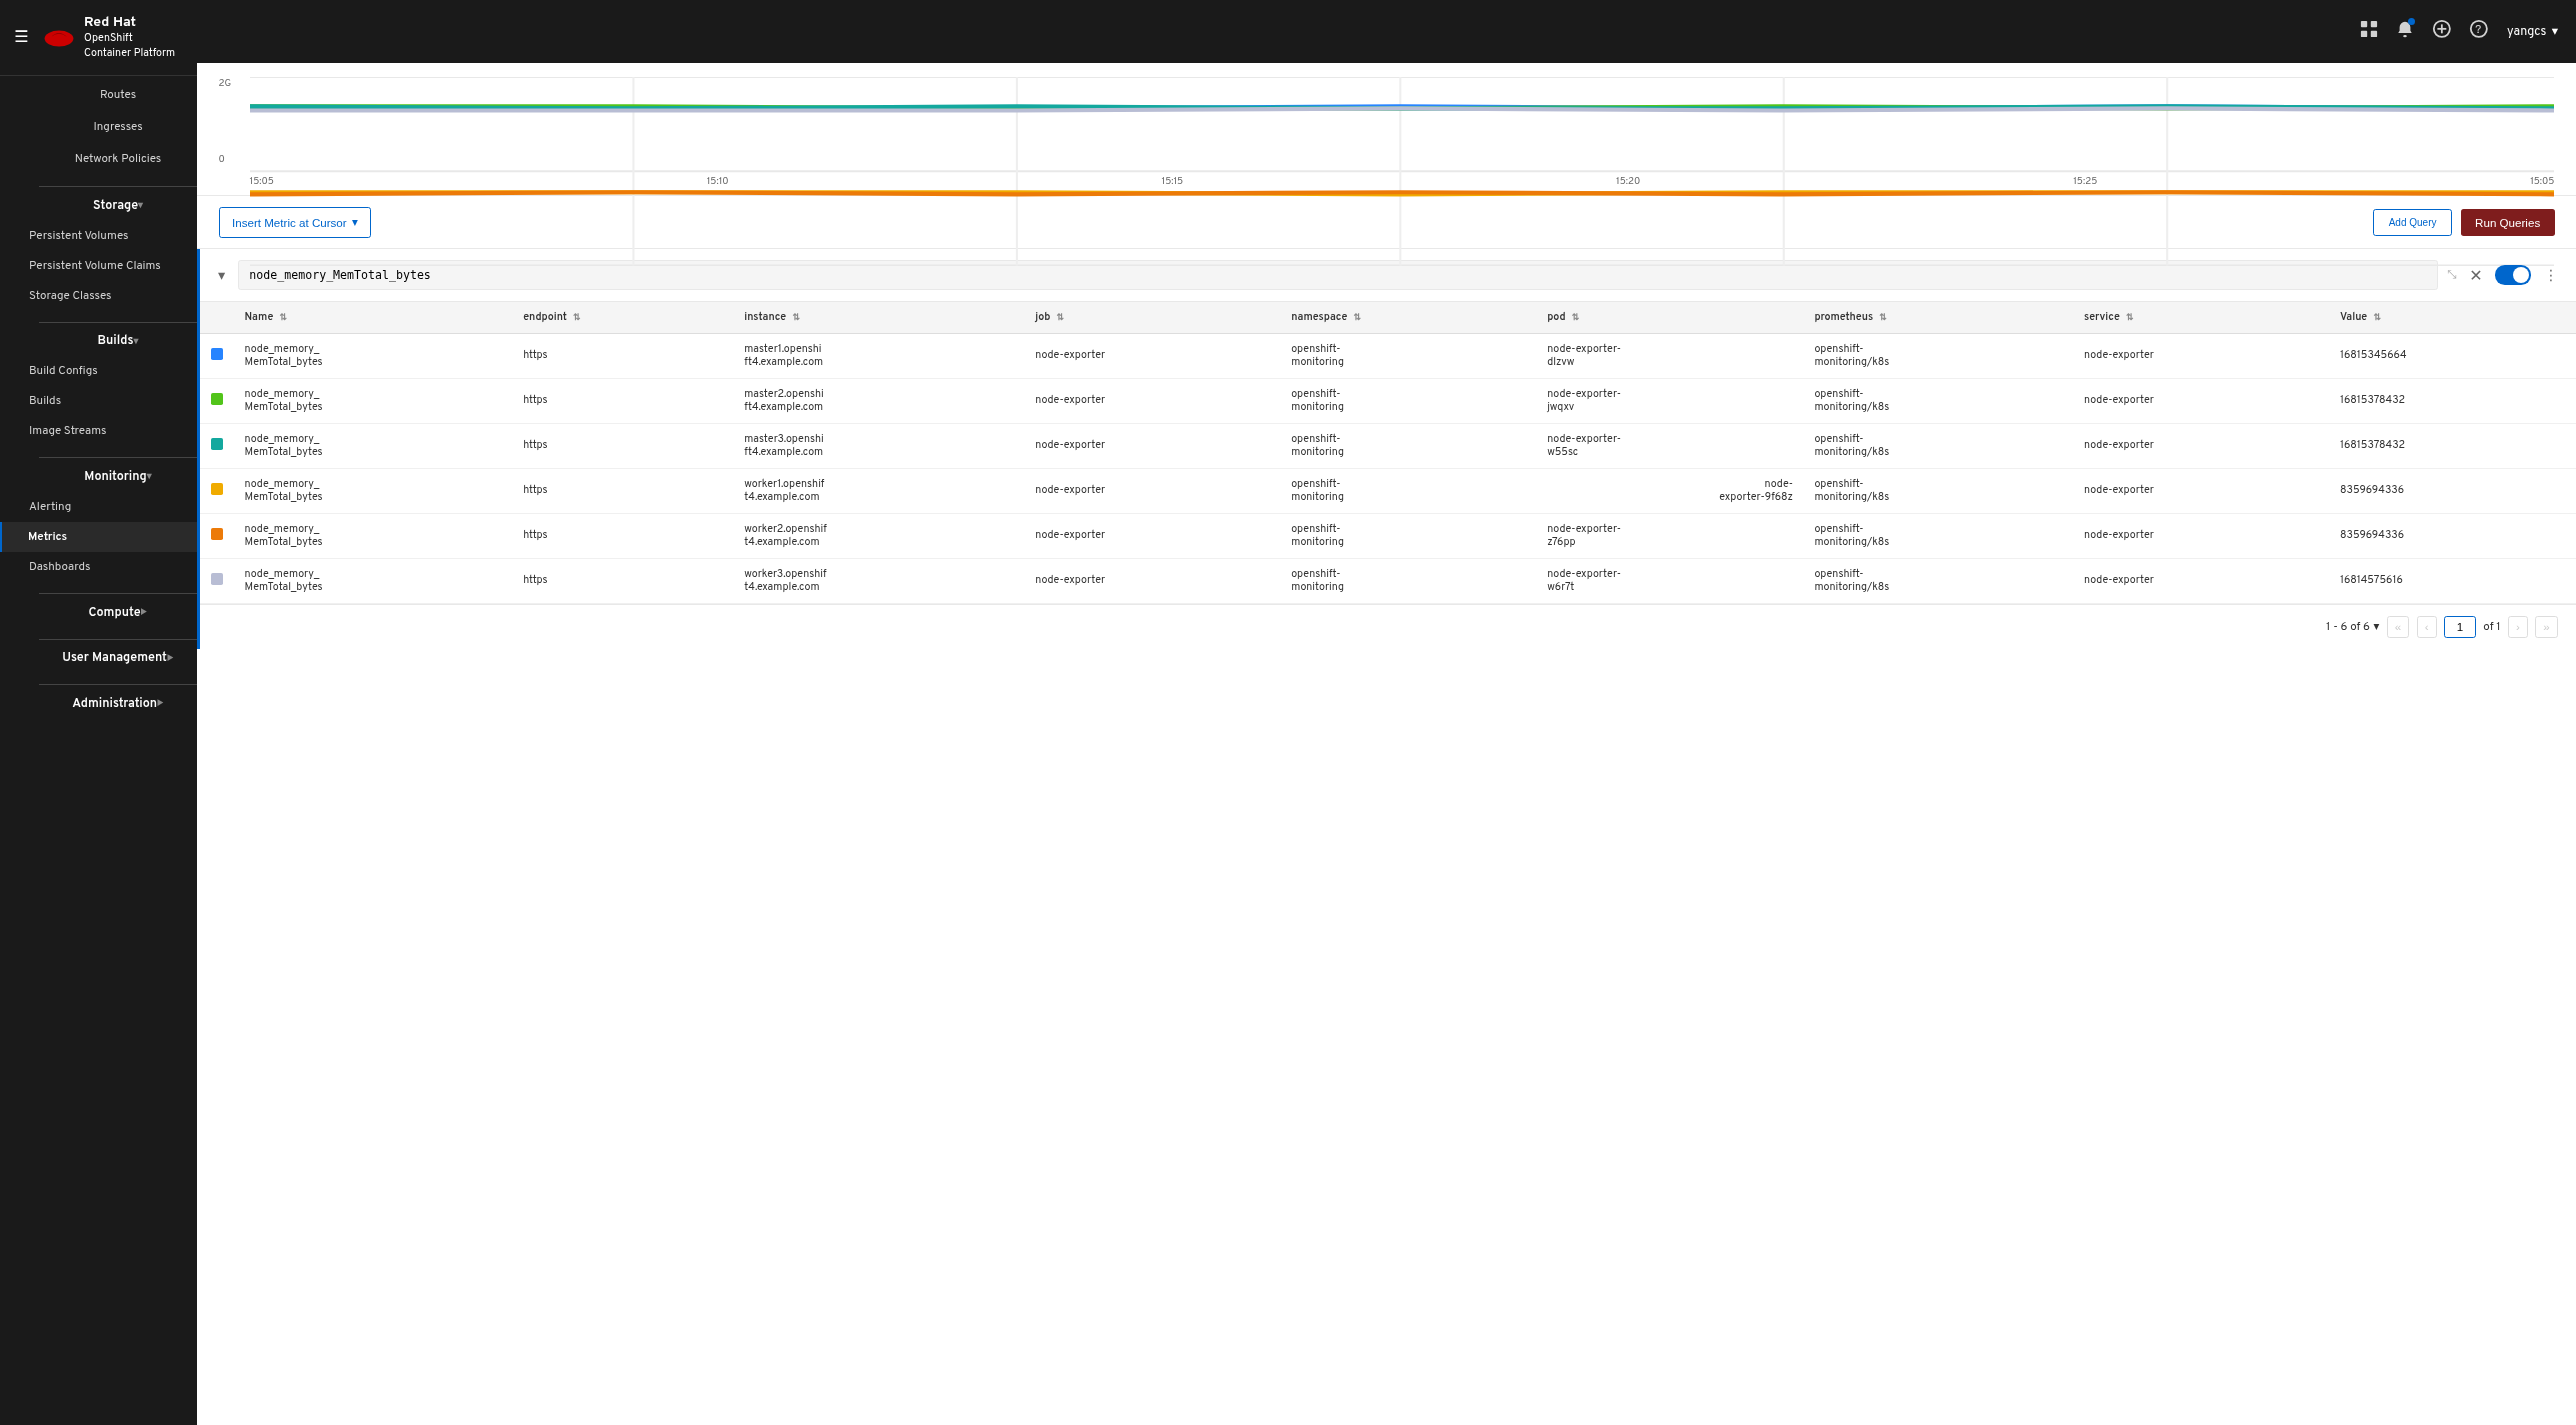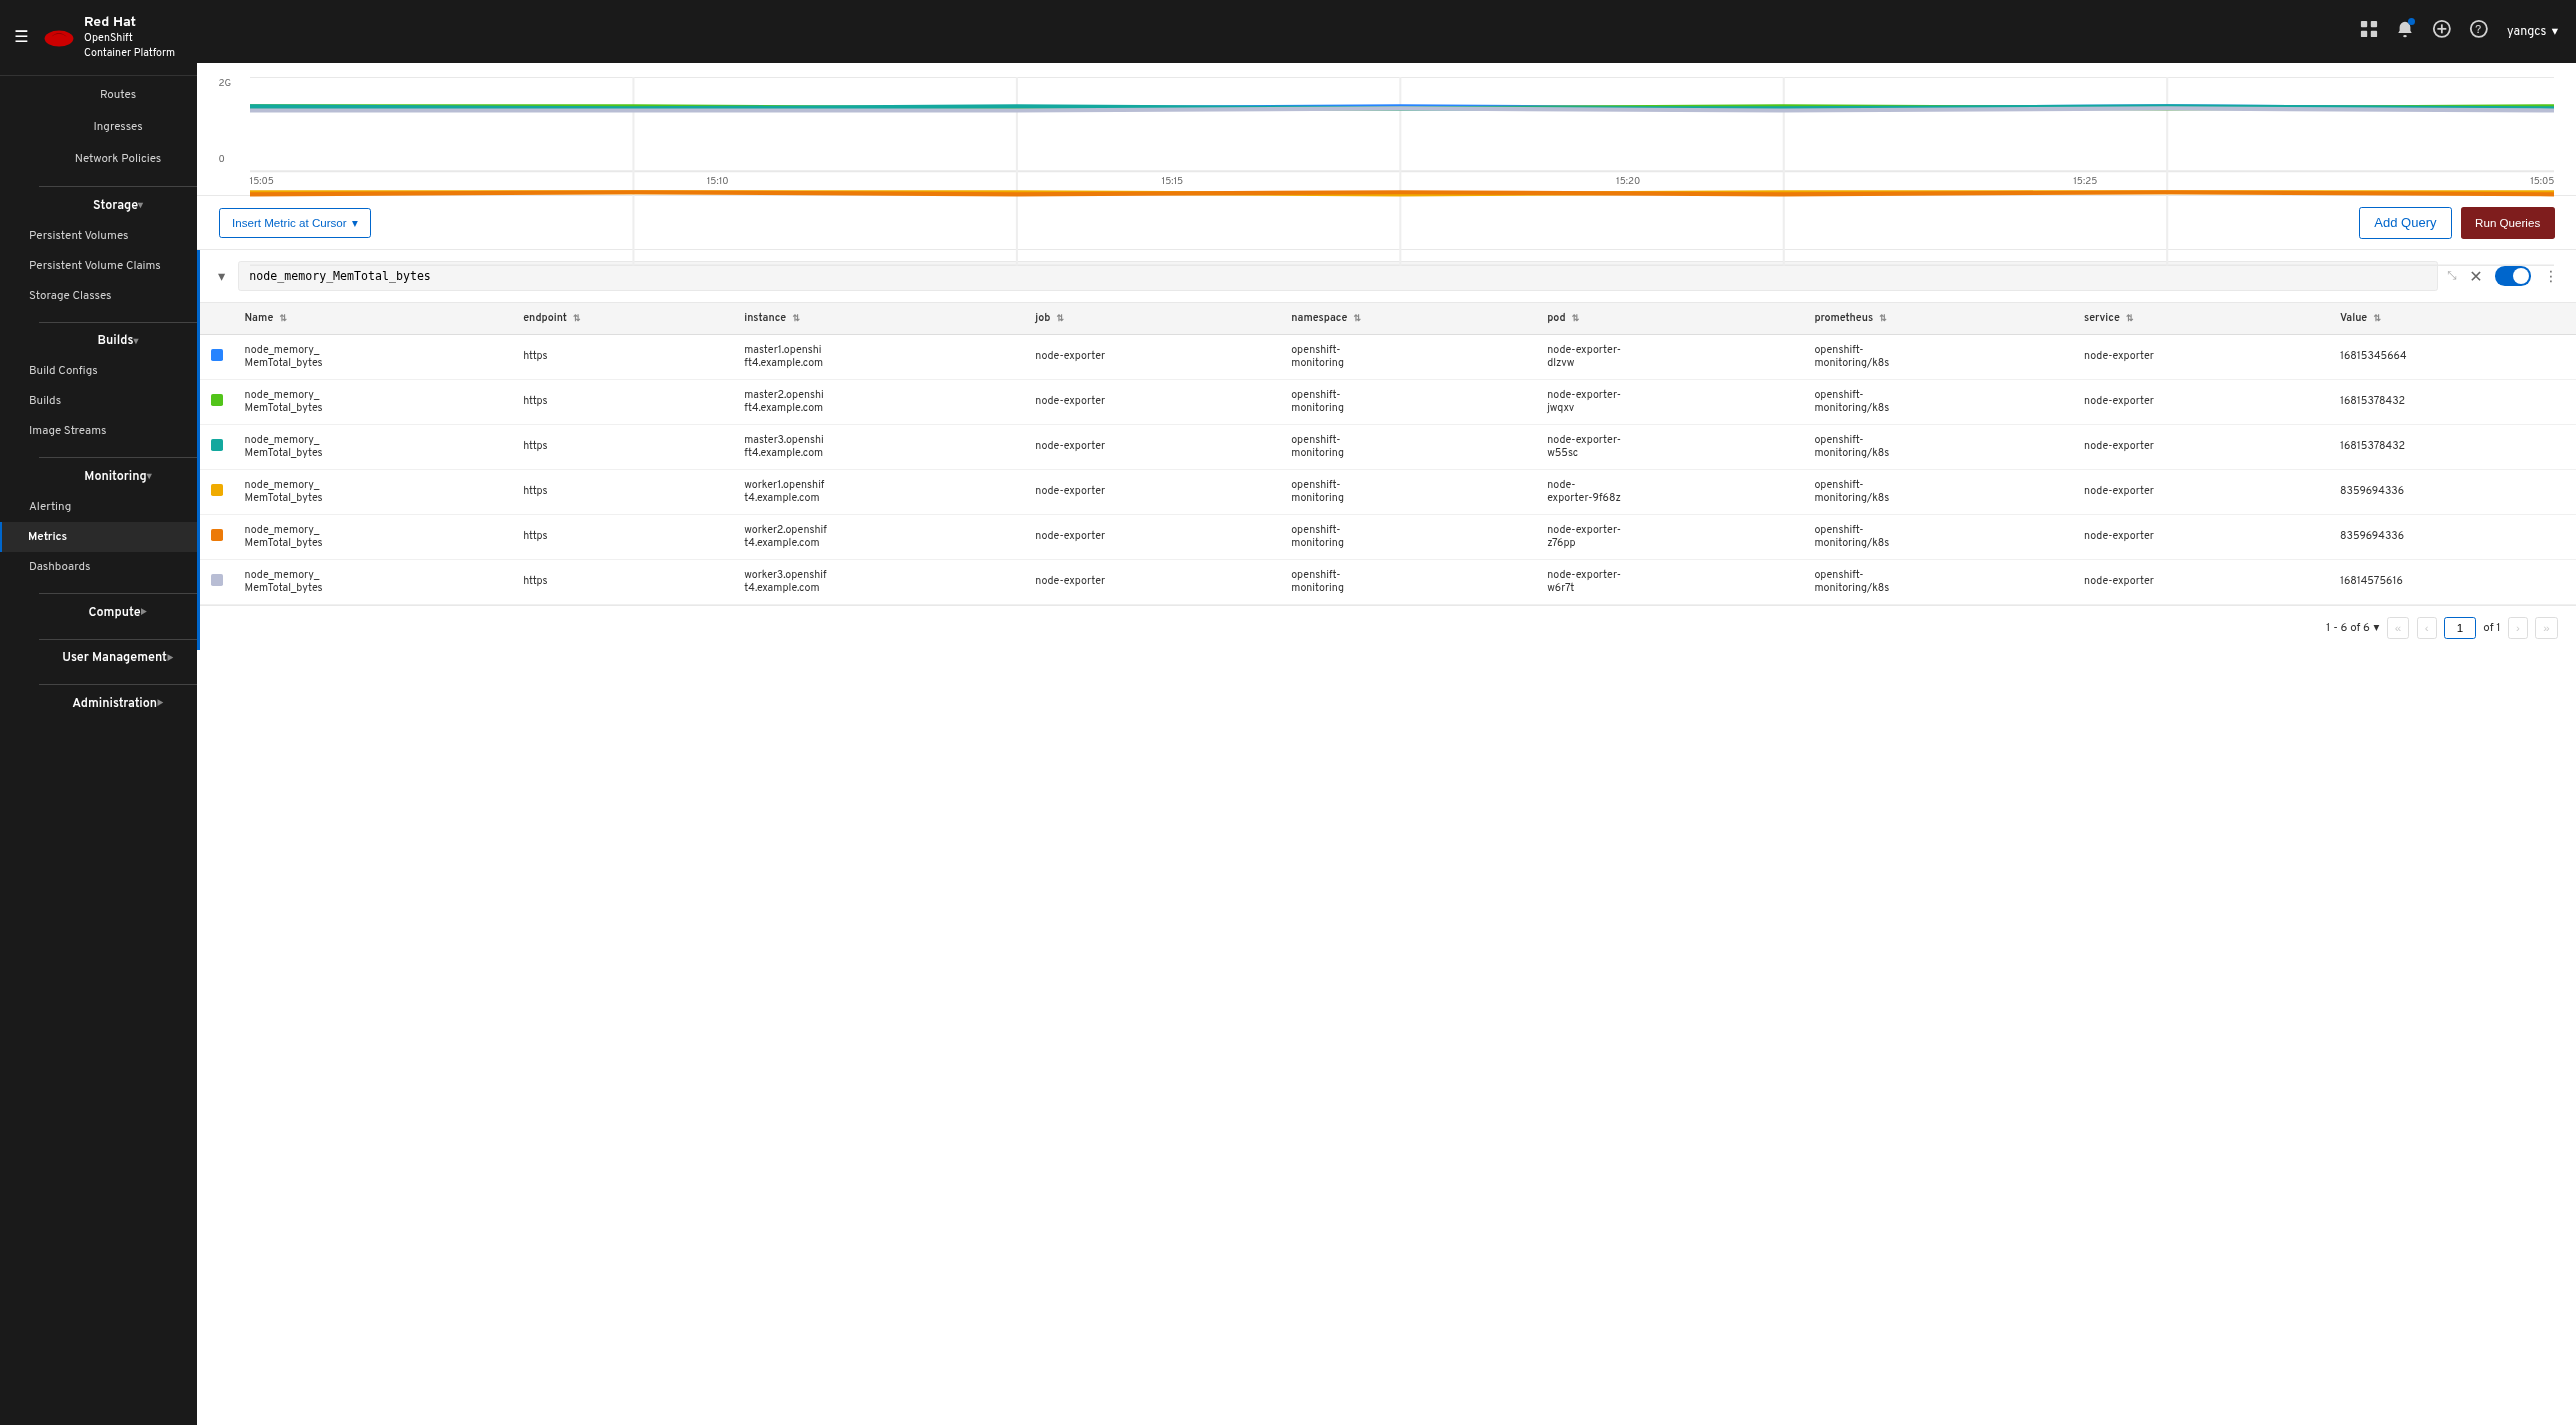--- a/index.html
+++ b/index.html
@@ -181,21 +181,21 @@
       display: flex;
       gap: 9px;
     }
     .add-query-btn {
       padding: 7.2px 14.3px;
       border: 0.9px solid #06c;
       background: #fff;
       color: #06c;
       border-radius: 2.7px;
       cursor: pointer;
-      font-size: 13px;
+      font-size: 10px;
       font-weight: 500;
     }
     .run-queries-btn {
       padding: 7.2px 14.3px;
       border: none;
       background: #7f1d1d;
       color: #fff;
       border-radius: 2.7px;
       cursor: pointer;
       font-size: 11.6px;
@@ -624,21 +624,21 @@
       <span class="color-dot" style="background:#f0ab00;"></span>
     </td>
     <td style="white-space:pre-line;">node_memory_
 MemTotal_bytes</td>
     <td>https</td>
     <td style="white-space:pre-line;">worker1.openshif
 t4.example.com</td>
     <td>node-exporter</td>
     <td style="white-space:pre-line;">openshift-
 monitoring</td>
-    <td style="white-space:pre-line;">node-
+    <td style="white-space:pre-line;text-align:right;">node-
 exporter-9f68z</td>
     <td style="white-space:pre-line;">openshift-
 monitoring/k8s</td>
     <td>node-exporter</td>
     <td>8359694336</td>
   </tr>
               <tr>
     <td class="td-color">
       <span class="color-dot" style="background:#ec7a08;"></span>
     </td>

